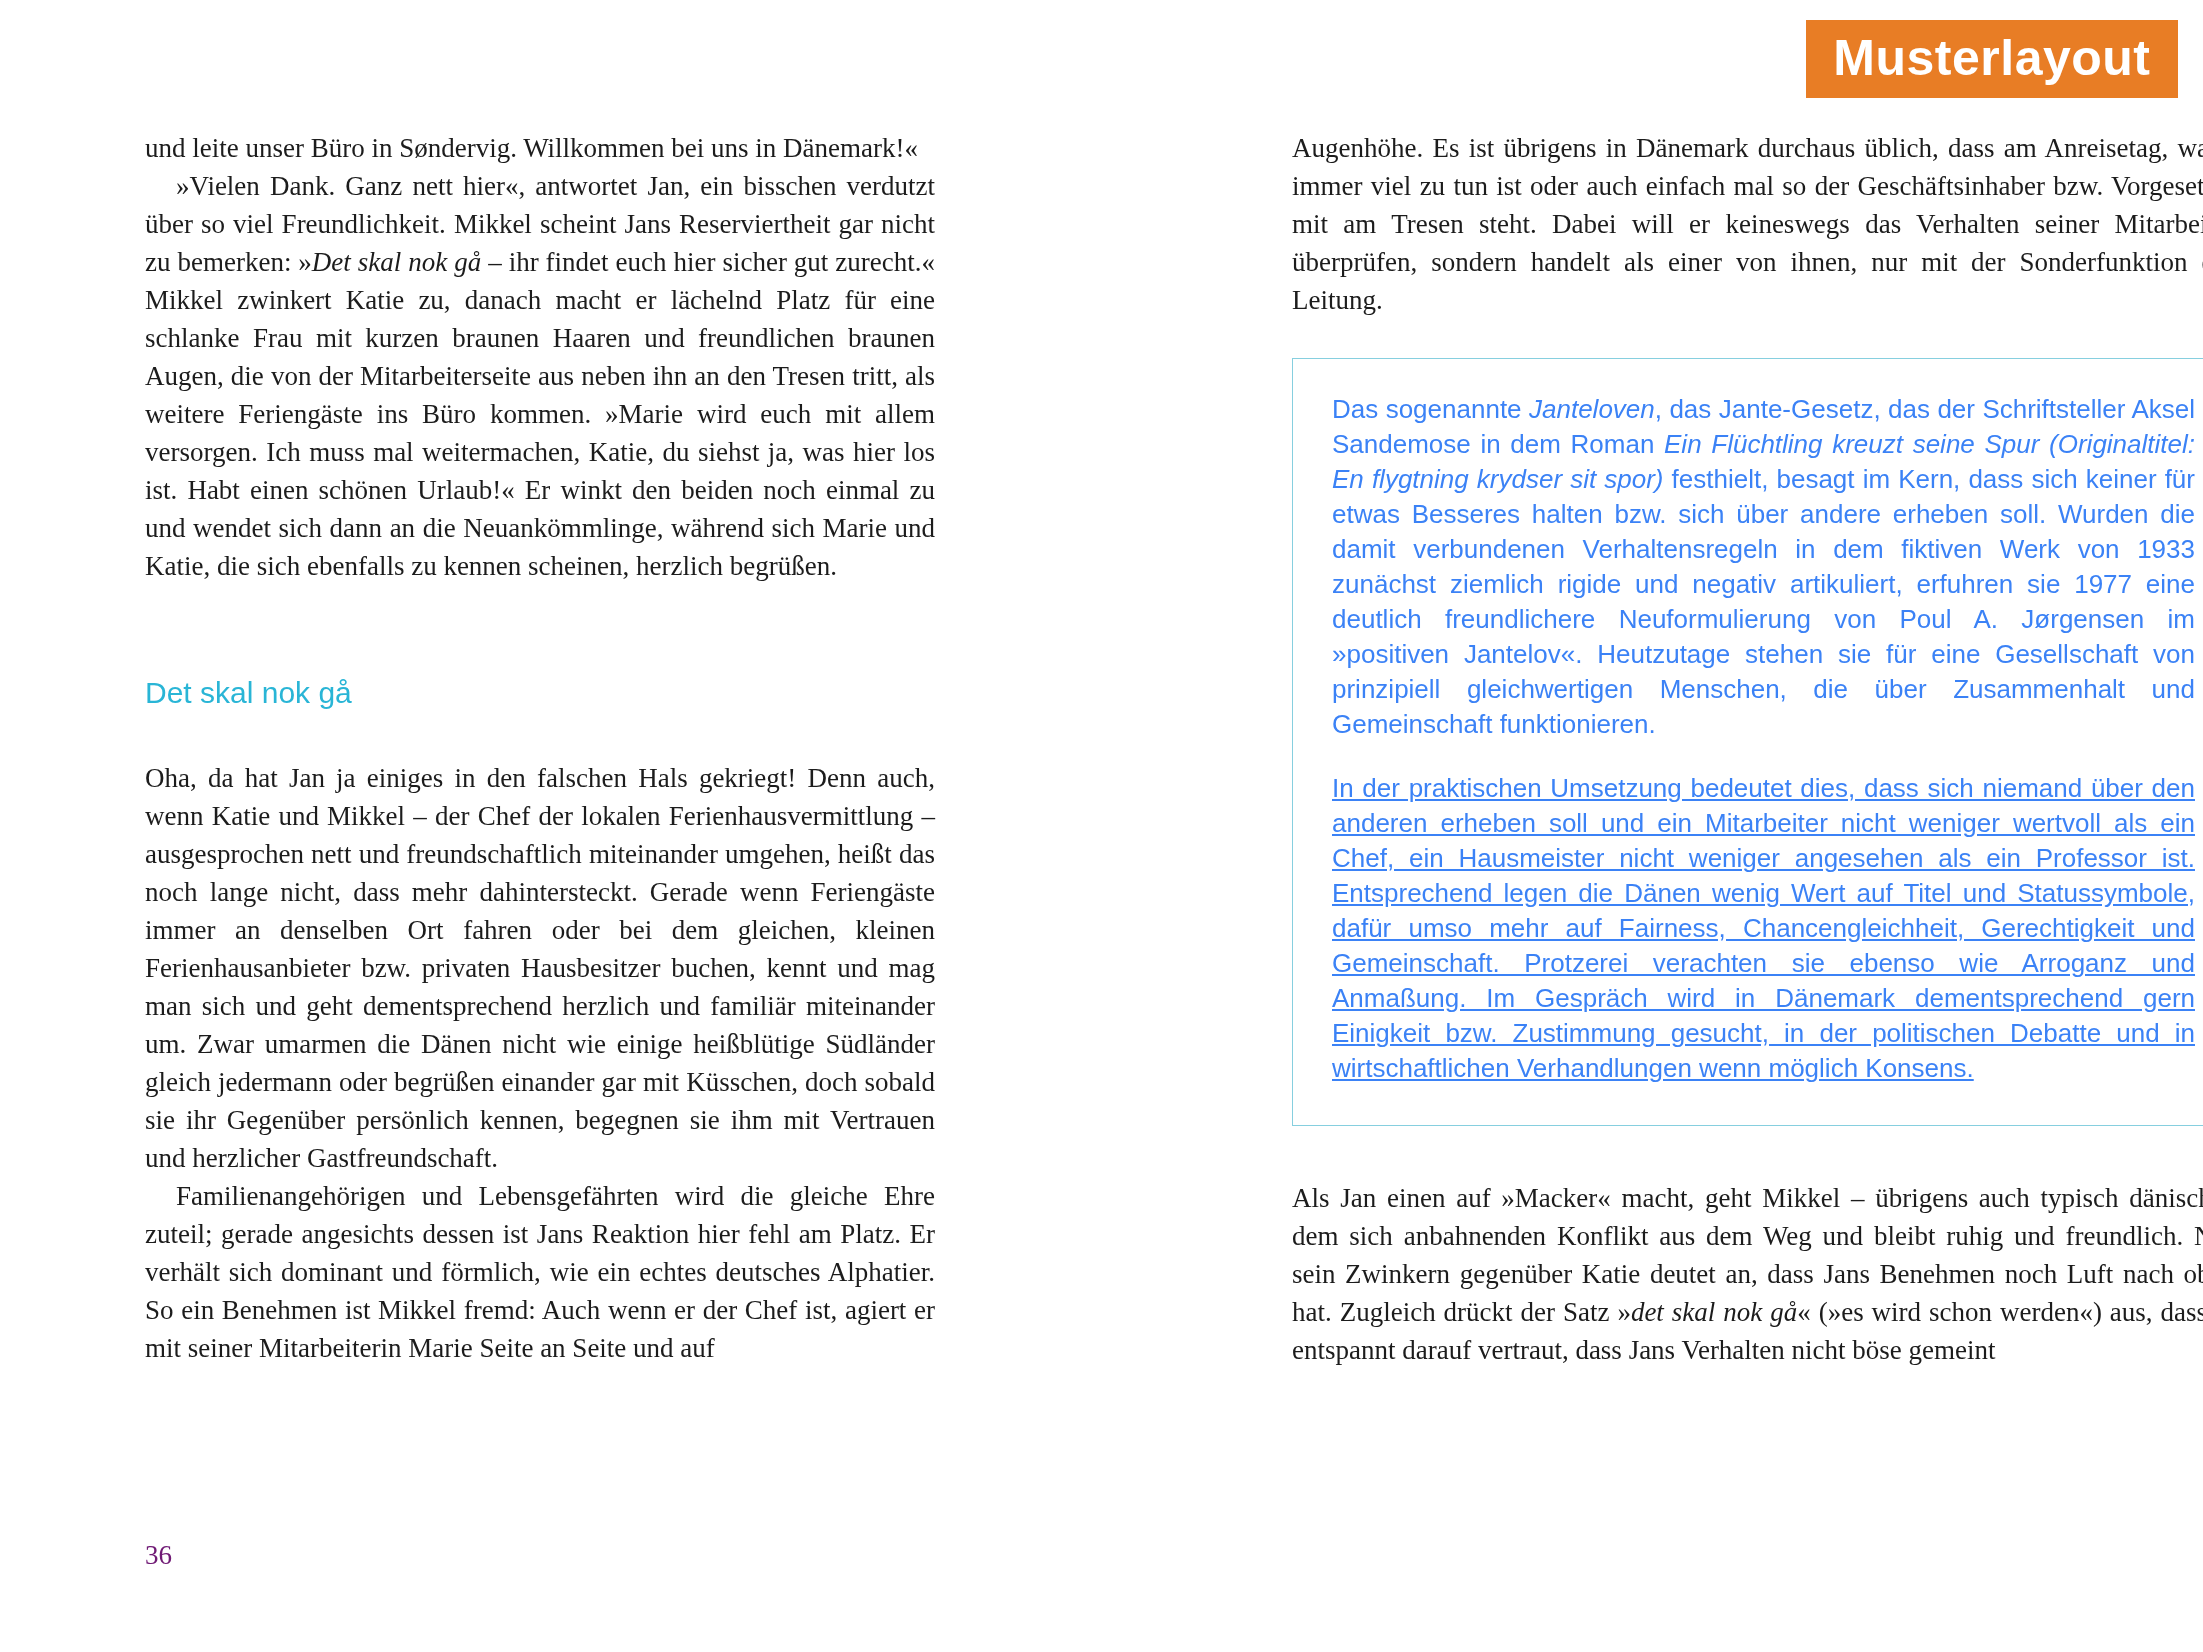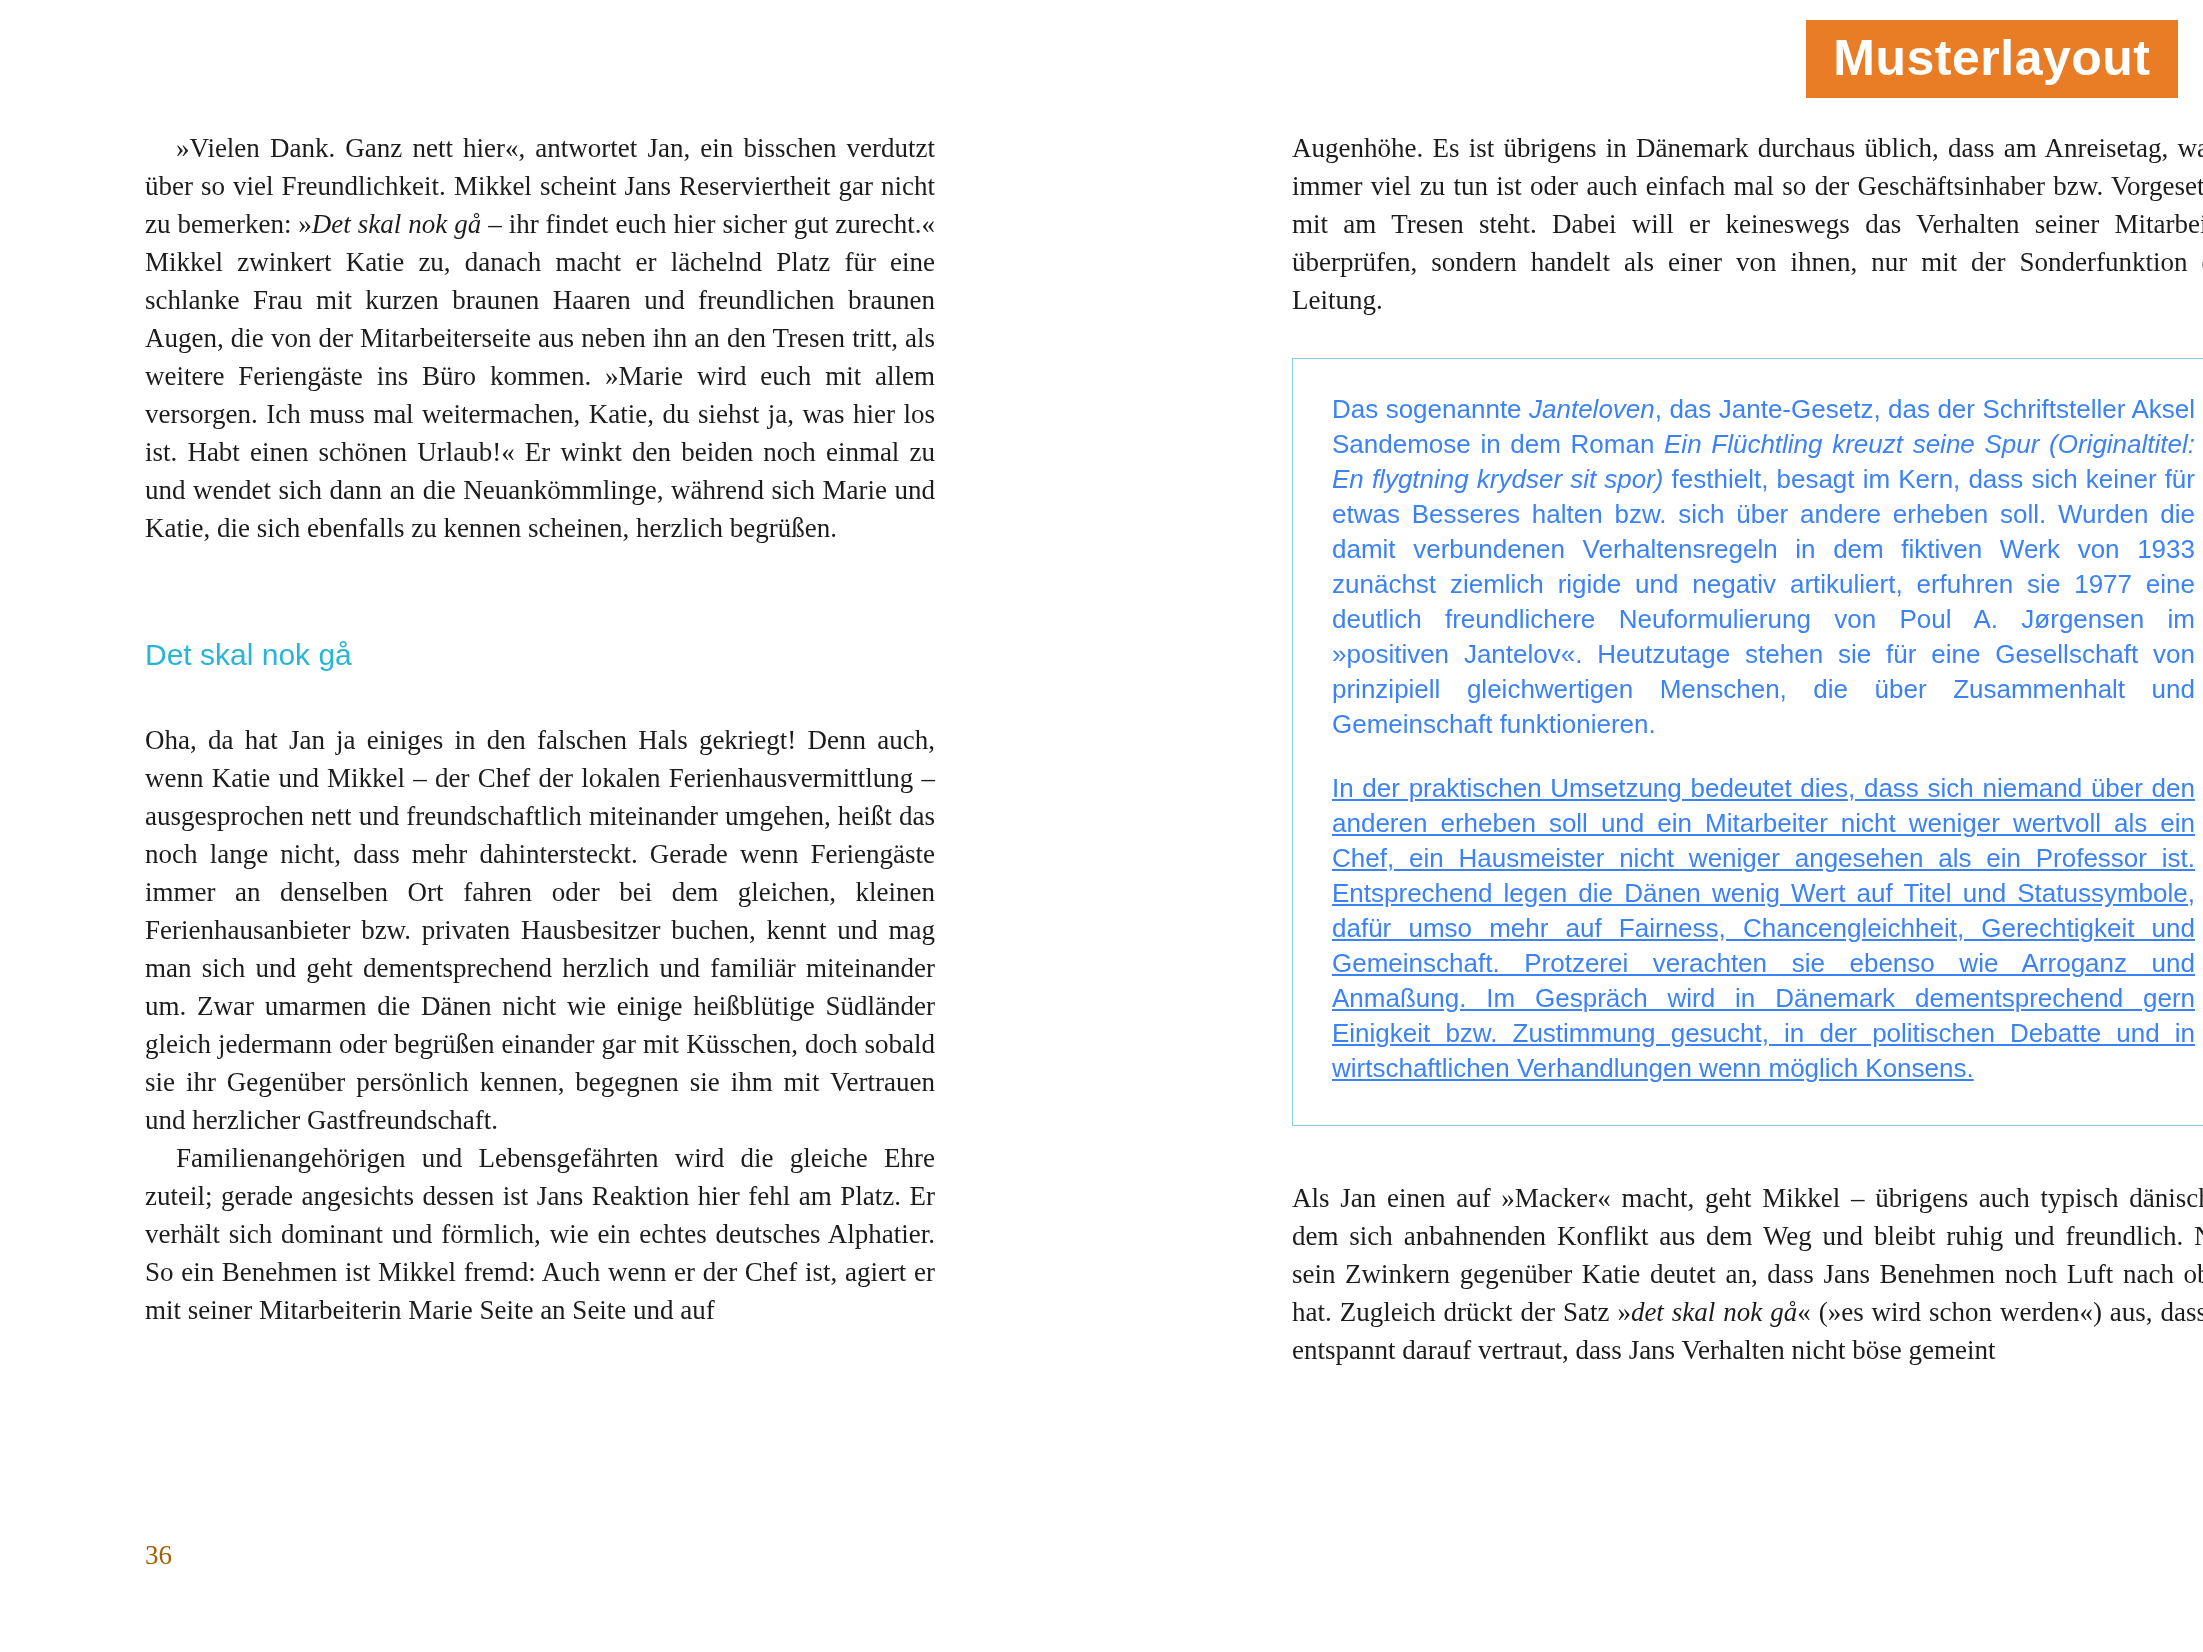--- a/index.html
+++ b/index.html
@@ -86,35 +86,36 @@
     hyphens: auto;
     color: #3b82f6;
   }
   p.box-body + p.box-body { margin-top: 29px; text-decoration: underline; }
 
   
   .page-number {
     position: absolute;
     top: 1411px;
     font-size: 27px;
-    color: #a16207;
+    color: #701a75;
   }
   .pn-left  { left: 0; }
   .pn-right { right: 0; text-align: center; }
 </style>
 </head>
 <body>
 
 <header class="banner">
   <span>Musterlayout</span>
 </header>
 
 <main>
 
   <section class="page page-left">
+    <p class="body" lang="de">und leite unser Büro in Søndervig. Willkommen bei uns in Dänemark!«</p>
     <p class="body indent" lang="de"><span>»Vielen Dank. Ganz nett hier«, antwortet Jan, ein bisschen verdutzt über so viel Freundlichkeit. Mikkel scheint Jans Reserviertheit gar nicht zu bemerken: »</span><i>Det skal nok gå</i><span> – ihr findet euch hier sicher gut zurecht.« Mikkel zwinkert Katie zu, danach macht er lächelnd Platz für eine schlanke Frau mit kurzen braunen Haaren und freundlichen braunen Augen, die von der Mitarbeiterseite aus neben ihn an den Tresen tritt, als weitere Feriengäste ins Büro kommen. »Marie wird euch mit allem versorgen. Ich muss mal weitermachen, Katie, du siehst ja, was hier los ist. Habt einen schönen Urlaub!« Er winkt den beiden noch einmal zu und wendet sich dann an die Neuankömmlinge, während sich Marie und Katie, die sich ebenfalls zu kennen scheinen, herzlich begrüßen.</span></p>
     <h2 class="section-heading">Det skal nok gå</h2>
     <p class="body" lang="de">Oha, da hat Jan ja einiges in den falschen Hals gekriegt! Denn auch, wenn Katie und Mikkel – der Chef der lokalen Ferienhausvermittlung – ausgesprochen nett und freundschaftlich miteinander umgehen, heißt das noch lange nicht, dass mehr dahintersteckt. Gerade wenn Feriengäste immer an denselben Ort fahren oder bei dem gleichen, kleinen Ferienhausanbieter bzw. privaten Hausbesitzer buchen, kennt und mag man sich und geht dementsprechend herzlich und familiär miteinander um. Zwar umarmen die Dänen nicht wie einige heißblütige Südländer gleich jedermann oder begrüßen einander gar mit Küsschen, doch sobald sie ihr Gegenüber persönlich kennen, begegnen sie ihm mit Vertrauen und herzlicher Gastfreundschaft.</p>
     <p class="body indent" lang="de">Familienangehörigen und Lebensgefährten wird die gleiche Ehre zuteil; gerade angesichts dessen ist Jans Reaktion hier fehl am Platz. Er verhält sich dominant und förmlich, wie ein echtes deutsches Alphatier. So ein Benehmen ist Mikkel fremd: Auch wenn er der Chef ist, agiert er mit seiner Mitarbeiterin Marie Seite an Seite und auf</p>
     <div class="page-number pn-left">36</div>
   </section>
 
   <section class="page page-right">
     <p class="body" lang="de">Augenhöhe. Es ist übrigens in Dänemark durchaus üblich, dass am Anreisetag, wann immer viel zu tun ist oder auch einfach mal so der Geschäftsinhaber bzw. Vorgesetzte mit am Tresen steht. Dabei will er keineswegs das Verhalten seiner Mitarbeiter überprüfen, sondern handelt als einer von ihnen, nur mit der Sonderfunktion der Leitung.</p>
 

